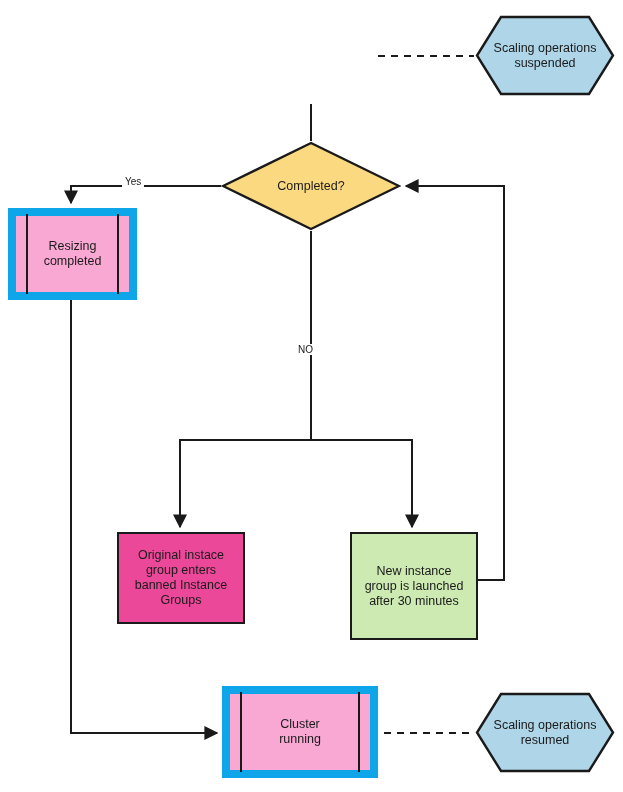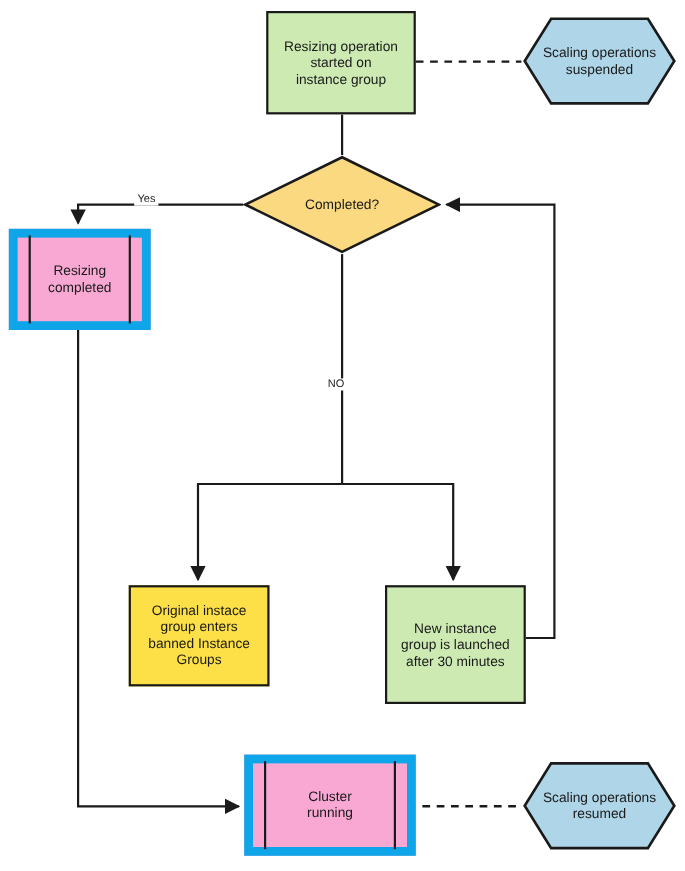--- a/index.html
+++ b/index.html
@@ -43,21 +43,21 @@
     white-space: pre-line;
   }
   
   .rect {
     border: 2px solid #1a1a1a;
   }
   .rect.green {
     background: #cdeab3;
   }
   .rect.pink {
-    background: #fde047;
+    background: #ec4899;
   }
   
   .predef {
     border: 8px solid #0ea5e9;
     background: #f9a8d4;
   }
   .predef .bar {
     position: absolute;
     top: -2px;
     bottom: -2px;
@@ -114,25 +114,20 @@
     <path d="M 311 440 L 180 440 L 180 527" fill="none" stroke="#1a1a1a" stroke-width="2" marker-end="url(#arrow)"></path>
     <path d="M 311 440 L 412 440 L 412 527" fill="none" stroke="#1a1a1a" stroke-width="2" marker-end="url(#arrow)"></path>
 
     <path d="M 478 580 L 504 580 L 504 186 L 406 186" fill="none" stroke="#1a1a1a" stroke-width="2" marker-end="url(#arrow)"></path>
 
     <path d="M 71 300 L 71 733 L 217 733" fill="none" stroke="#1a1a1a" stroke-width="2" marker-end="url(#arrow)"></path>
 
     <path d="M 358 733 L 474 733" fill="none" stroke="#1a1a1a" stroke-width="2.2" stroke-dasharray="7 6"></path>
   </svg>
 
-  <div class="node rect green" style="left:242px; top:10px; width:136px; height:94px;">
-    <span class="label">Resizing operation
-started on
-instance group</span>
-  </div>
 
   <div class="node hex" style="left:475px; top:15px; width:140px; height:81px;">
     <svg class="shape" width="140" height="81" viewBox="0 0 140 81" xmlns="http://www.w3.org/2000/svg">
       <polygon points="26,2 114,2 138,40.5 114,79 26,79 2,40.5" fill="#aed5e8" stroke="#1a1a1a" stroke-width="2.4"></polygon>
     </svg>
     <span class="label">Scaling operations
 suspended</span>
   </div>
 
   <div class="node diamond" style="left:221px; top:141px; width:180px; height:90px;">

